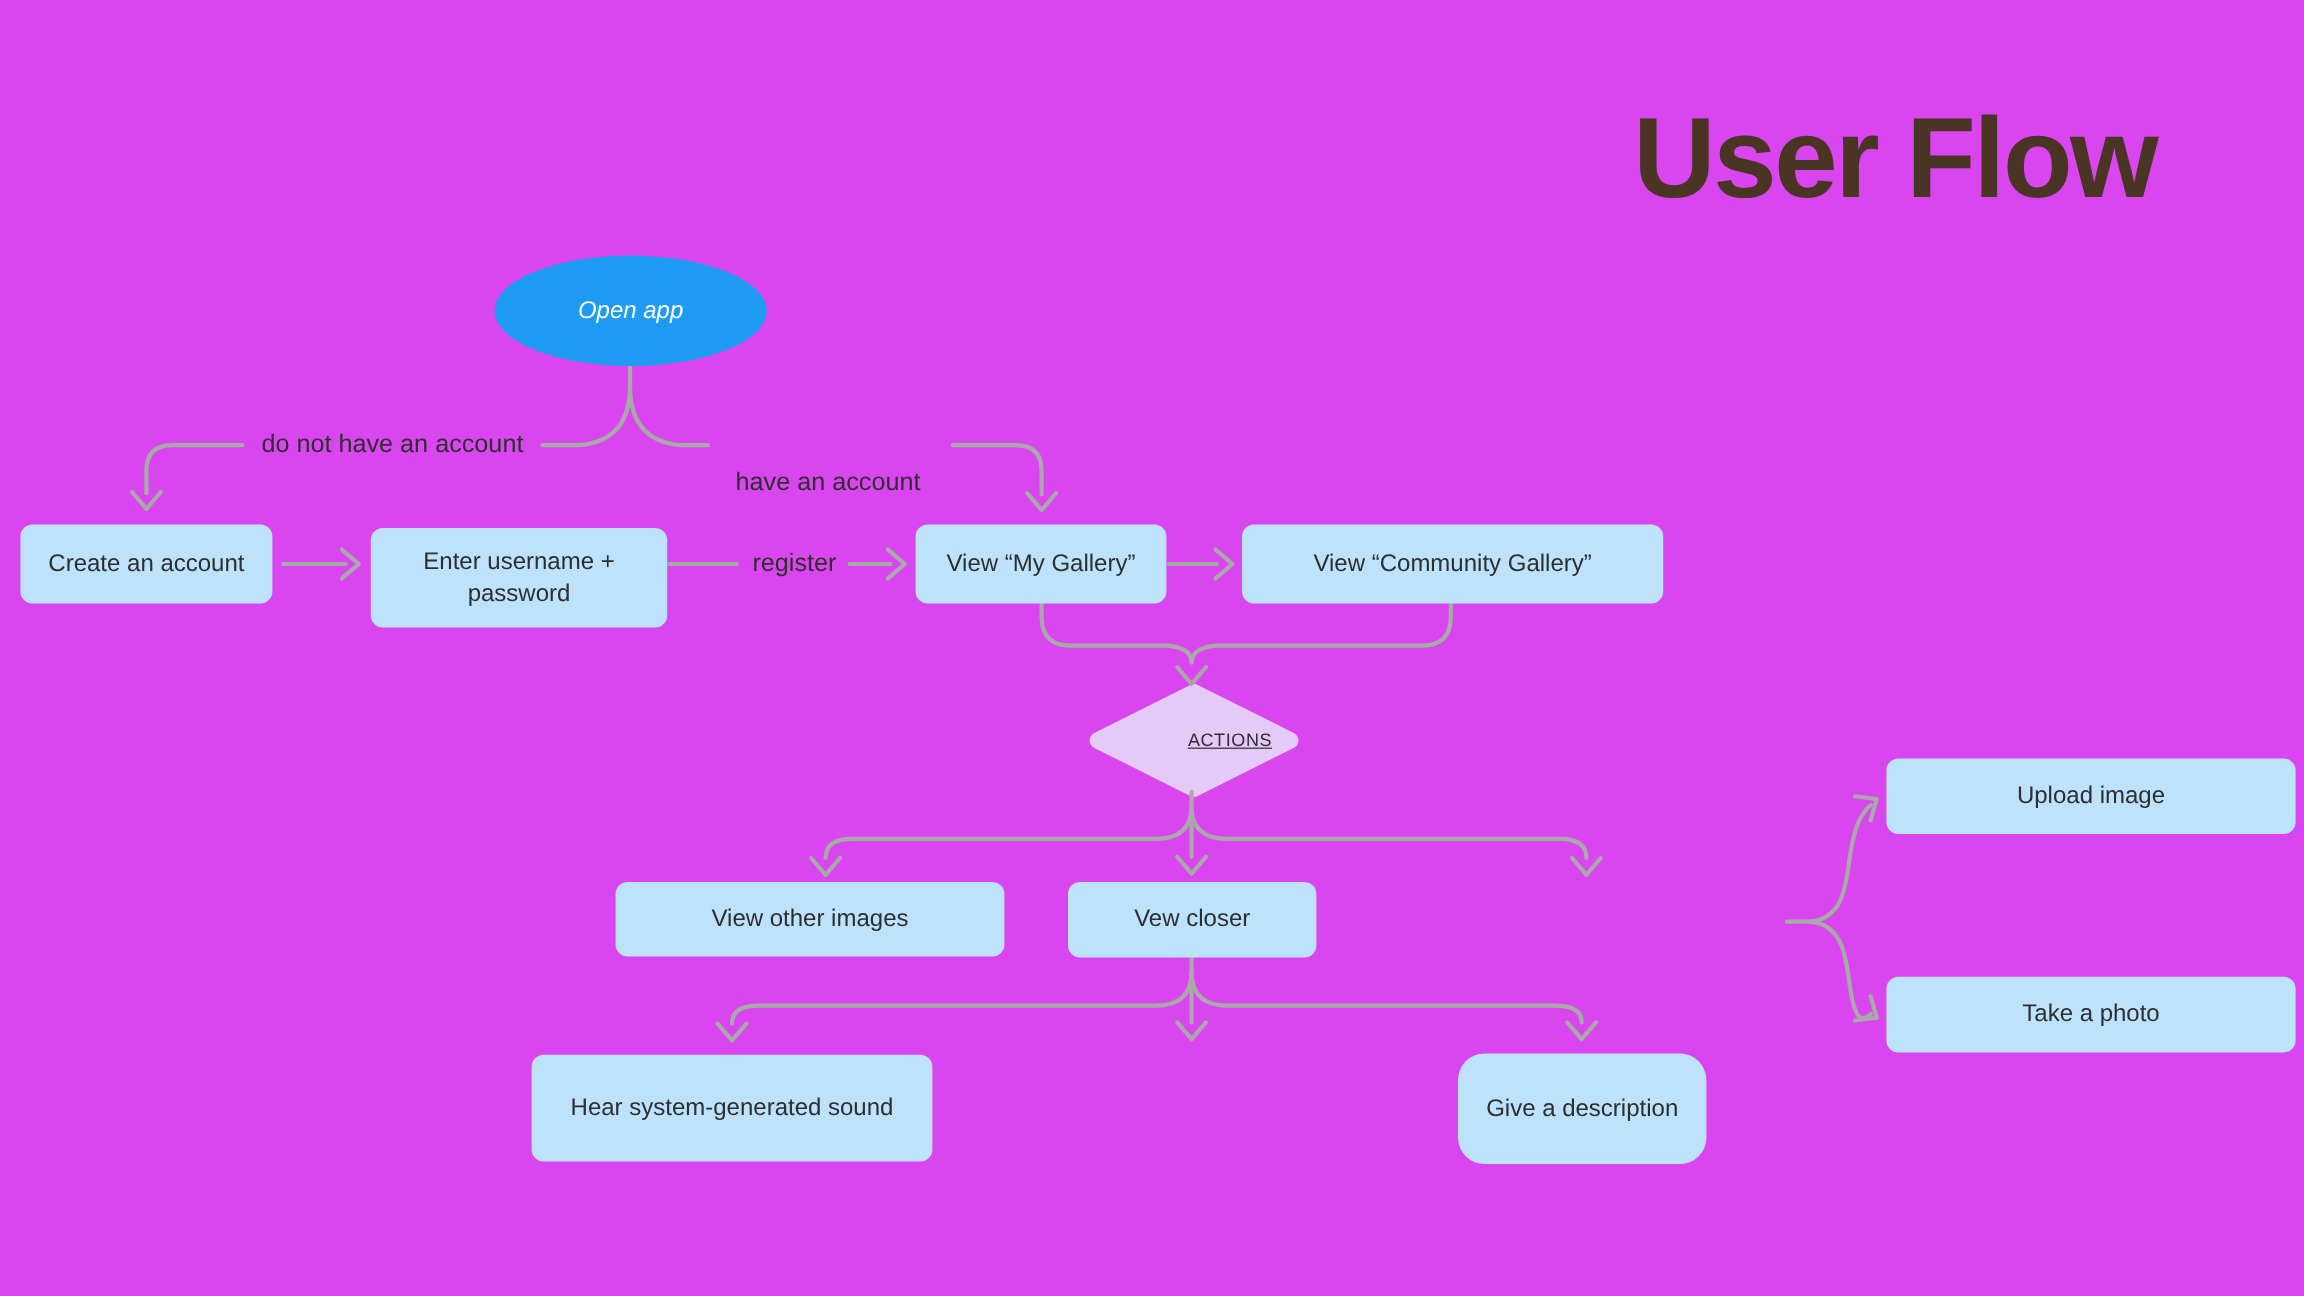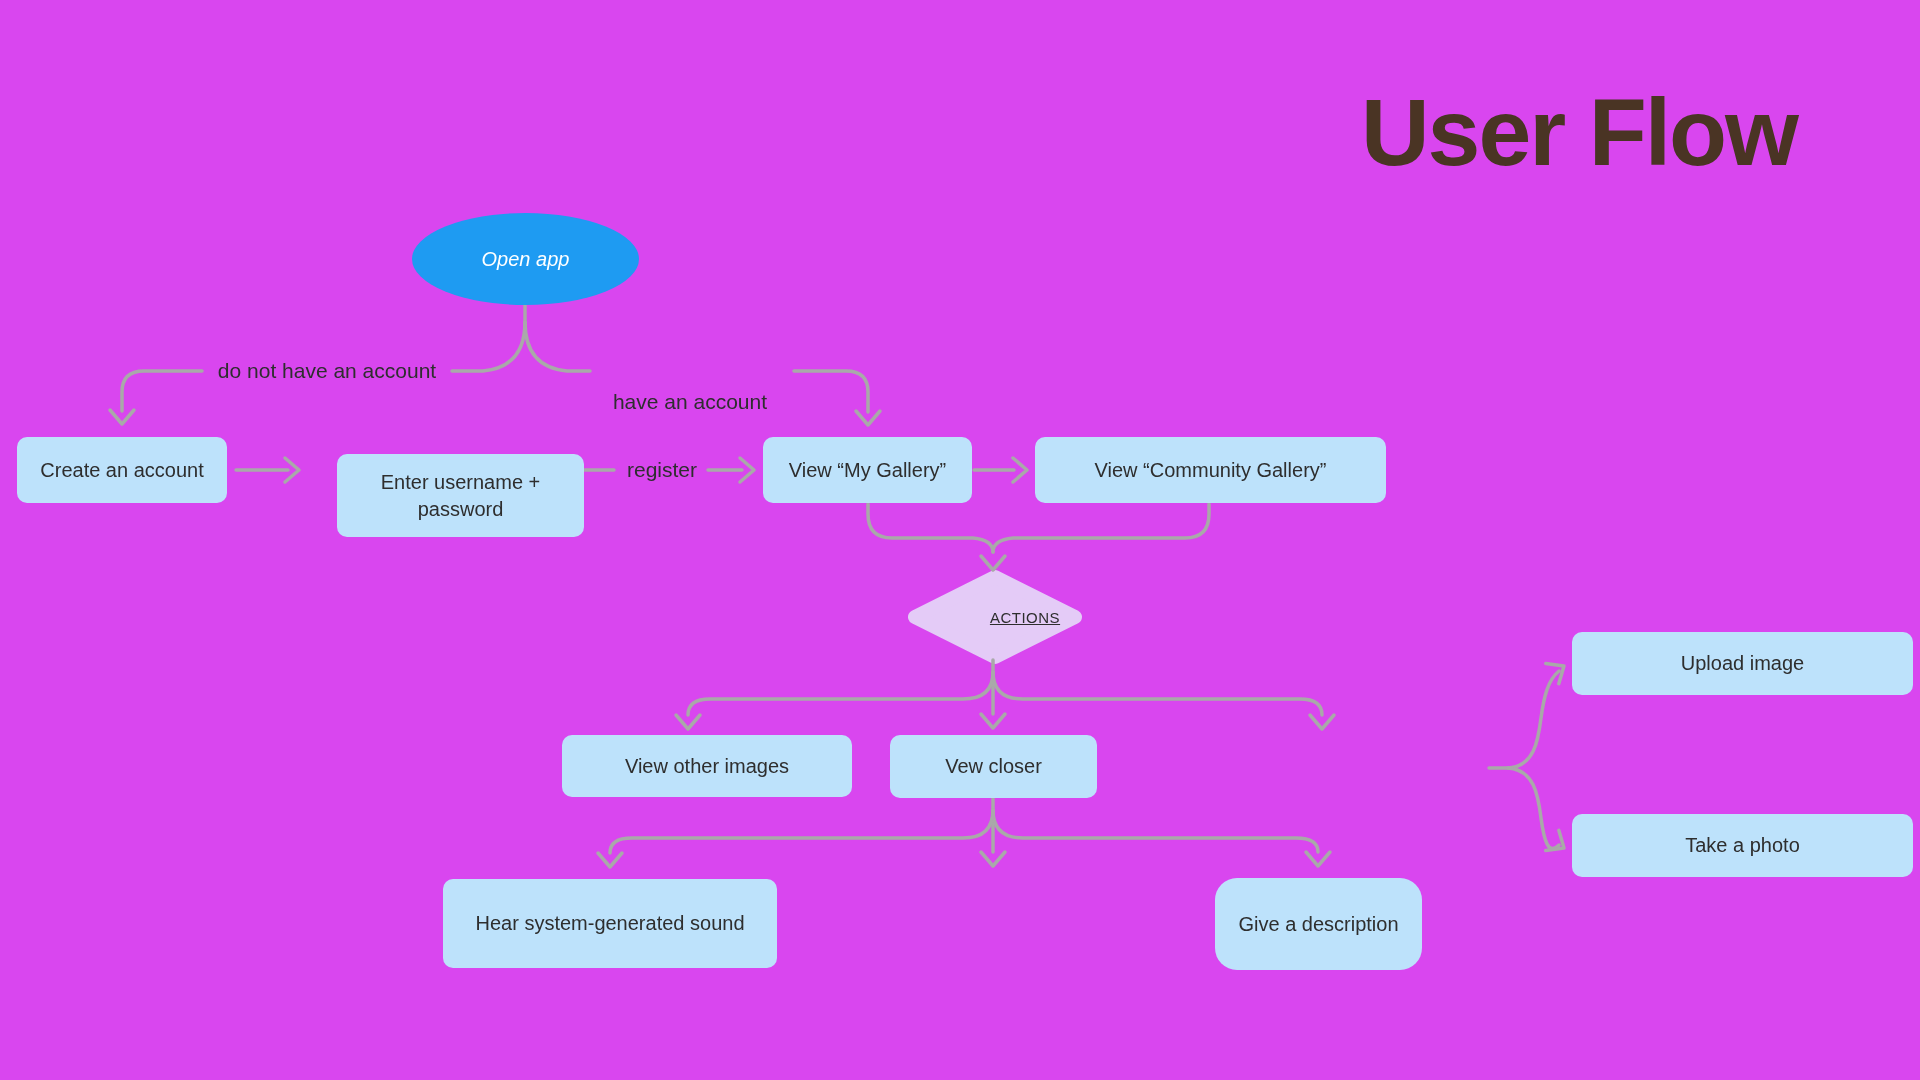--- a/index.html
+++ b/index.html
@@ -96,37 +96,37 @@
   <div class="page-title">User Flow</div>
 
   <div class="terminator" style="left:412px;top:213px;width:227px;height:92px;font-style:italic;">
     <span>Open app</span>
   </div>
 
   <div class="node" style="left:17px;top:437px;width:210px;height:66px;">
     <span>Create an account</span>
   </div>
 
-  <div class="node" style="left:309px;top:454px;width:247px;height:83px;margin-left:28px;">
+  <div class="node" style="left:309px;top:440px;width:247px;height:83px;">
     <span>Enter username + password</span>
   </div>
 
   <div class="node" style="left:763px;top:437px;width:209px;height:66px;">
     <span>View “My Gallery”</span>
   </div>
 
   <div class="node" style="left:1035px;top:437px;width:351px;height:66px;">
     <span>View “Community Gallery”</span>
   </div>
 
   <div class="diamond-label" style="left:945px;top:595px;width:160px;height:44px;text-decoration:underline;">
     <span>ACTIONS</span>
   </div>
 
-  <div class="node" style="left:562px;top:735px;width:290px;height:62px;">
+  <div class="node" style="left:513px;top:735px;width:324px;height:62px;">
     <span>View other images</span>
   </div>
 
   <div class="node" style="left:890px;top:735px;width:207px;height:63px;">
     <span>Vew closer</span>
   </div>
 
 
   <div class="node" style="left:1572px;top:632px;width:341px;height:63px;">
     <span>Upload image</span>

